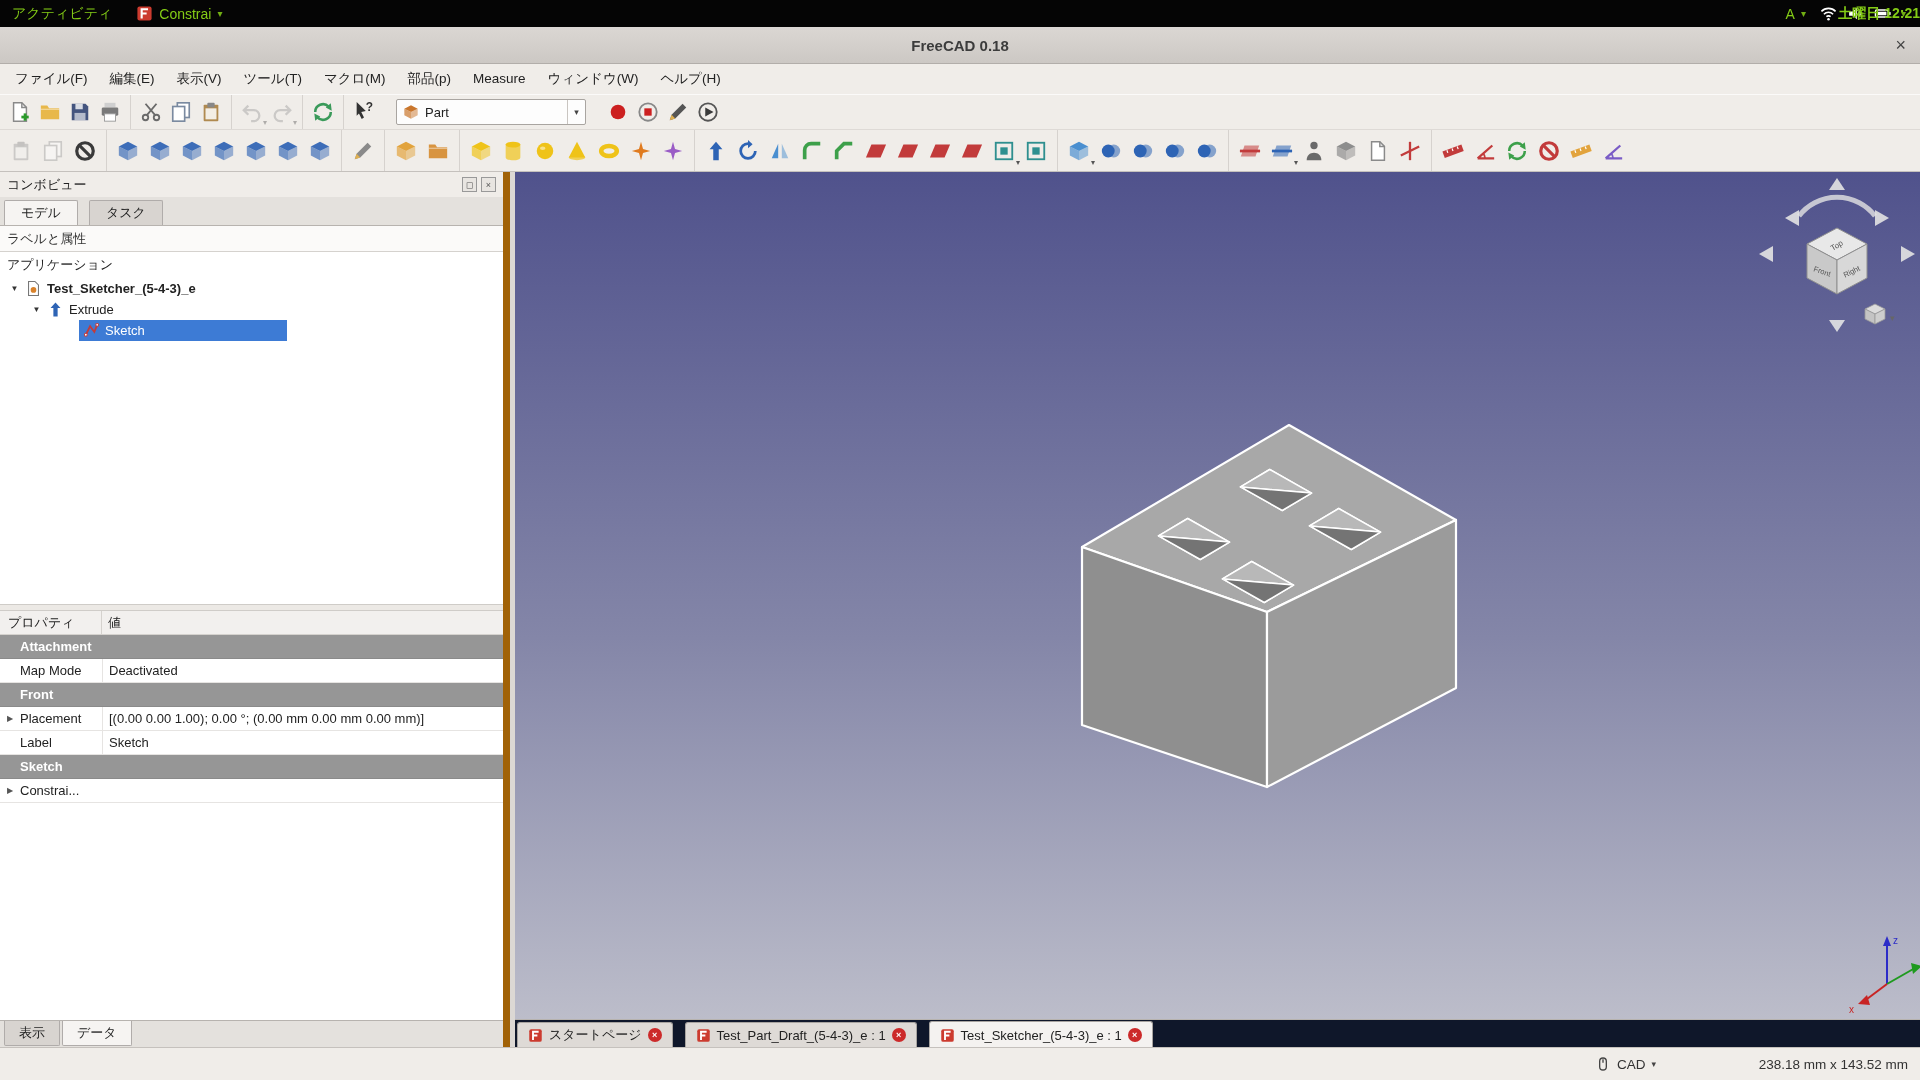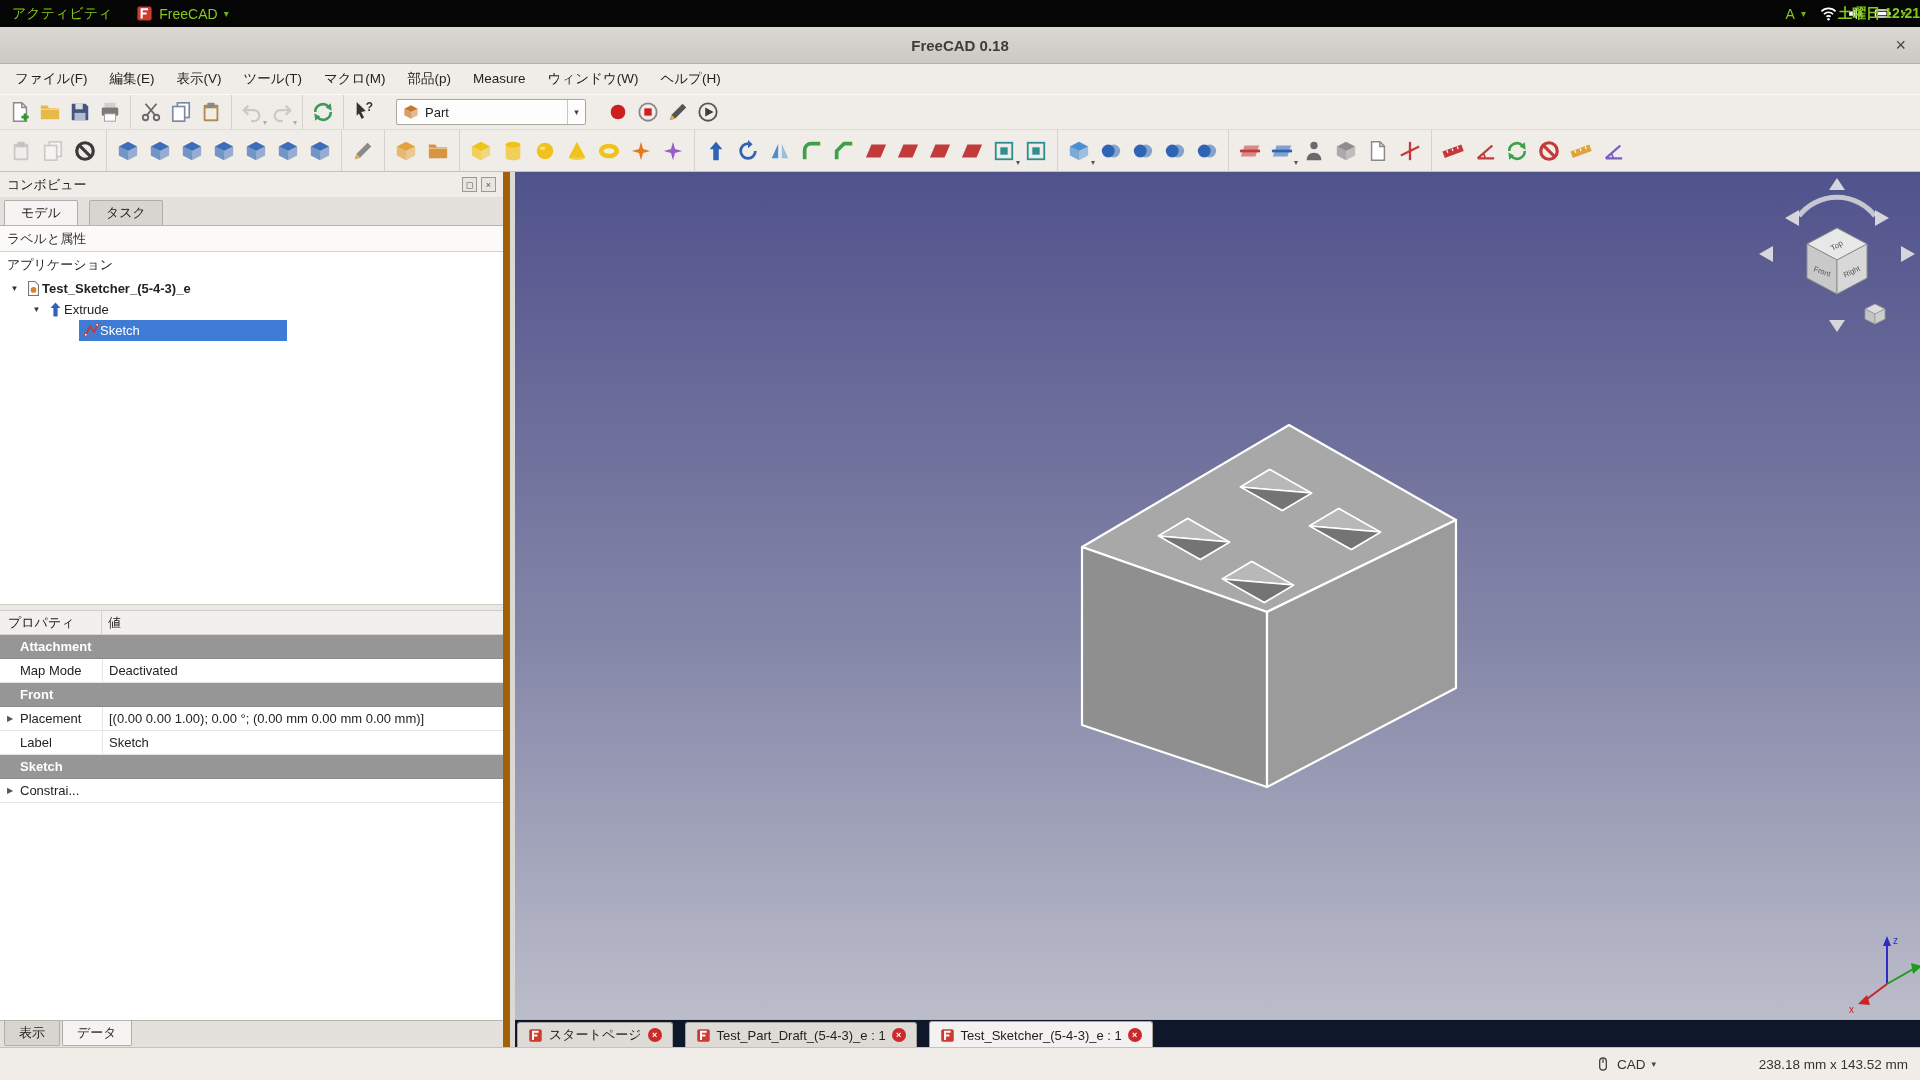--- a/index.html
+++ b/index.html
@@ -58,21 +58,21 @@
 .cv-tab{padding:3px 16px;border:1px solid #b0acaa;border-bottom:none;border-radius:2px 2px 0 0;background:#d8d4d0;cursor:pointer}
 .cv-tab[data-state="active"]{background:#f6f4f2}
 .tree-header{height:26px;flex:0 0 26px;line-height:25px;padding:0 7px;background:#fbfaf9;border-bottom:1px solid #d5d2ce;color:#333}
 .tree-wrap{height:352px;flex:0 0 352px;background:#fff;overflow:hidden}
 .tree-root{padding:4px 7px}
 .tree-node{display:flex;align-items:center;height:21px;cursor:pointer}
 .tree-node[data-depth="1"]{padding-left:8px}
 .tree-node[data-depth="2"]{padding-left:30px}
 .tree-node[data-depth="3"]{padding-left:66px}
 .tn-caret{width:13px;font-size:8px;color:#333;text-align:center}
-.node-body{display:flex;align-items:center;padding:0 4px;height:21px}
+.node-body{display:flex;align-items:center;gap:5px;padding:0 4px;height:21px}
 .tn-ico{width:17px;height:17px;flex:0 0 17px}
 .tn-label{white-space:nowrap}
 .tree-node[data-bold="true"] .tn-label{font-weight:bold}
 .tree-node[data-state="selected"] .node-body{background:#3d7bd5;color:#fff;width:208px}
 .v-splitter{height:6px;flex:0 0 6px;background:#ece9e5;border-top:1px solid #cfccc8}
 
 .props{flex:1;display:flex;flex-direction:column;background:#fff;border-top:1px solid #cfccc8;min-height:0}
 .props-header{display:flex;height:24px;flex:0 0 24px;background:#f2f0ee;border-bottom:1px solid #d5d2ce}
 .ph-name{width:102px;padding-left:8px;line-height:23px;border-right:1px solid #d5d2ce}
 .ph-value{flex:1;padding-left:6px;line-height:23px}
@@ -301,21 +301,21 @@
 
   <div class="gnome-bar">
     <div class="gb-left">
       <div class="gb-item">アクティビティ</div>
       <div class="gb-item">
         <span class="gb-appicon" style="color: rgb(204, 59, 47);">
             <svg class="symsvg" viewBox="0 0 24 24" aria-hidden="true">
               <use href="#sym-freecad"></use>
             </svg>
           </span>
-        <span>FreeCAD</span>
+        <span>Constrai</span>
         <span class="gb-caret">▾</span>
       </div>
     </div>
     <div class="gb-center">土曜日 12:21</div>
     <div class="gb-right">
       <div class="gb-item" style="padding:0 4px">
         <span>A</span>
         <span class="gb-caret">▾</span>
       </div>
       <span class="gb-ico" style="color: rgb(255, 255, 255);">

